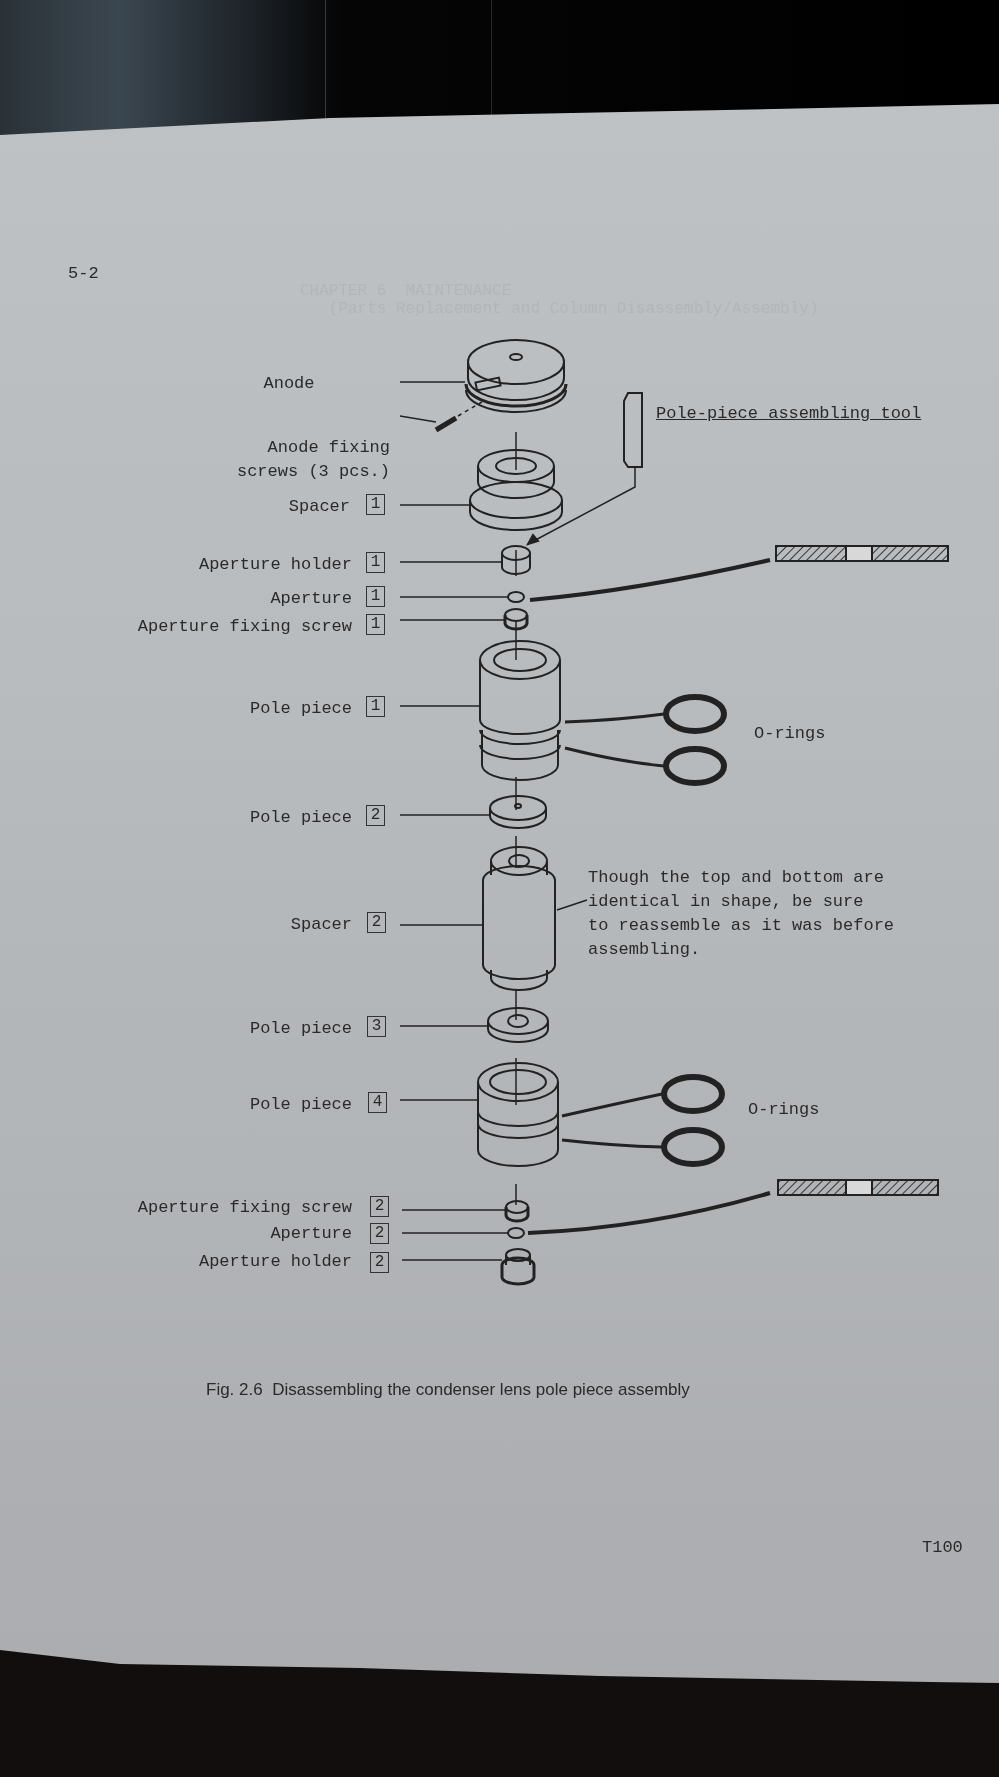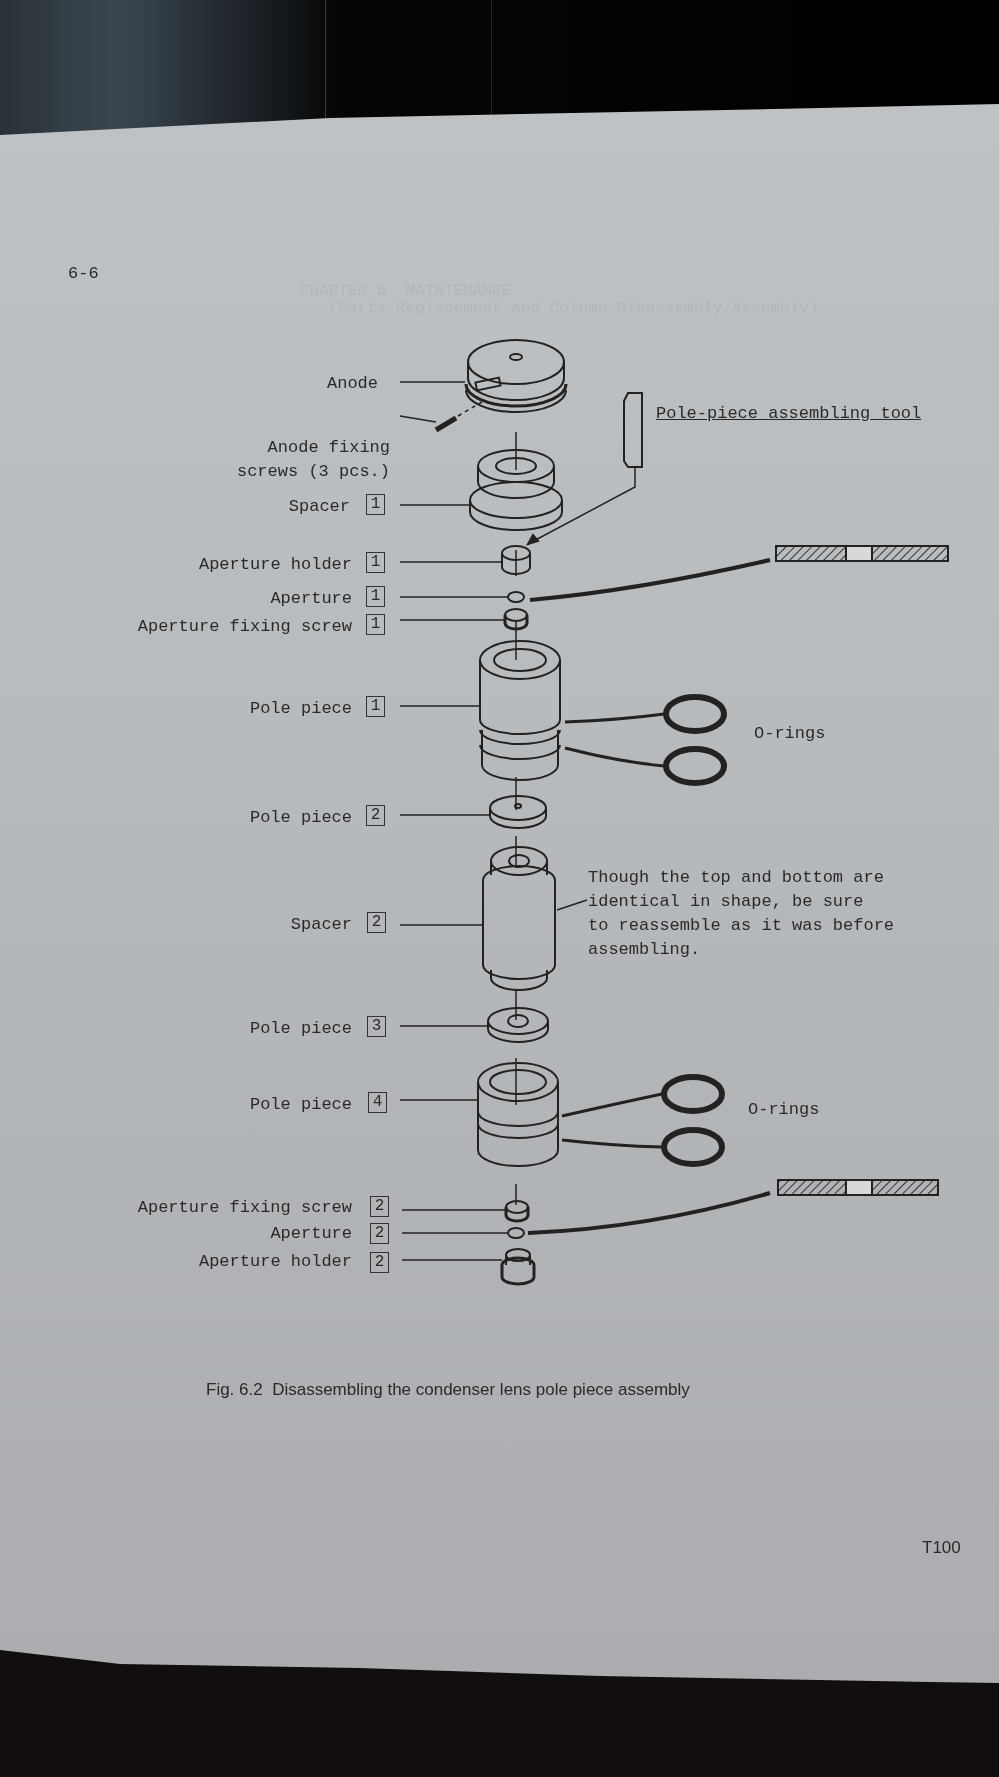--- a/index.html
+++ b/index.html
@@ -22,21 +22,21 @@
 
 <div class="top-bg">
     <div class="fold"></div>
   </div>
 <div class="bottom-bg"></div>
 <div class="paper"></div>
 
 <div class="ghost" style="left:300px;top:282px;">CHAPTER 6  MAINTENANCE
    (Parts Replacement and Column Disassembly/Assembly)</div>
 
-<div class="txt" style="left:68px;top:262px;">6-6</div>
+<div class="txt" style="left:68px;top:262px;">5-2</div>
 
 <svg class="diag" width="999" height="1777" viewBox="0 0 999 1777" fill="none" stroke="#222" stroke-width="2">
   <defs>
     <pattern id="hatch" width="6" height="6" patternUnits="userSpaceOnUse" patternTransform="rotate(45)">
       <line x1="0" y1="0" x2="0" y2="6" stroke="#333" stroke-width="2"></line>
     </pattern>
   </defs>
 
   <g stroke-width="1.5">
     <line x1="516" y1="432" x2="516" y2="470"></line>
@@ -185,21 +185,21 @@
     <line x1="400" y1="815" x2="490" y2="815"></line>
     <line x1="400" y1="925" x2="483" y2="925"></line>
     <line x1="400" y1="1026" x2="488" y2="1026"></line>
     <line x1="400" y1="1100" x2="478" y2="1100"></line>
     <line x1="402" y1="1210" x2="506" y2="1210"></line>
     <line x1="402" y1="1233" x2="508" y2="1233"></line>
     <line x1="402" y1="1260" x2="502" y2="1260"></line>
   </g>
 </svg>
 
-<div class="txt r" style="left:200px;top:372px;width:178px;">Anode</div>
+<div class="txt r" style="left:200px;top:372px;width:178px;text-align:center;">Anode</div>
 <div class="txt r" style="left:150px;top:400px;width:240px;margin-top:36px;">Anode fixing
 screws (3 pcs.)</div>
 
 <div class="txt r" style="left:200px;top:495px;width:150px;">Spacer</div>
 <div class="box" style="left:366px;top:494px;">1</div>
 
 <div class="txt r" style="left:100px;top:553px;width:252px;">Aperture holder</div>
 <div class="box" style="left:366px;top:552px;">1</div>
 
 <div class="txt r" style="left:150px;top:587px;width:202px;">Aperture</div>
@@ -233,14 +233,14 @@
 <div class="box" style="left:370px;top:1252px;">2</div>
 
 <div class="txt" style="left:656px;top:402px;text-decoration:underline;">Pole-piece assembling tool</div>
 <div class="txt" style="left:754px;top:722px;">O-rings</div>
 <div class="txt" style="left:748px;top:1098px;">O-rings</div>
 <div class="txt" style="left:588px;top:866px;line-height:24px;">Though the top and bottom are
 identical in shape, be sure
 to reassemble as it was before
 assembling.</div>
 
-<div class="txt caption" style="left:206px;top:1378px;">Fig. 6.2  Disassembling the condenser lens pole piece assembly</div>
-<div class="txt" style="left:922px;top:1536px;font-family:Liberation Sans, sans-serif;">T100</div>
+<div class="txt caption" style="left:206px;top:1378px;">Fig. 2.6  Disassembling the condenser lens pole piece assembly</div>
+<div class="txt" style="left:922px;top:1536px;font-family:Liberation Mono, monospace;">T100</div>
 
 </body></html>

